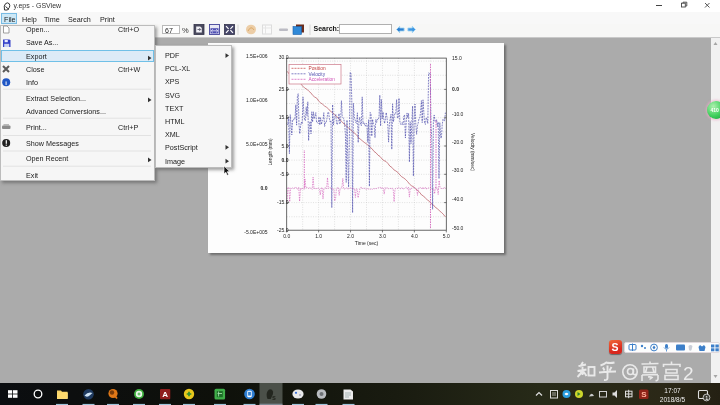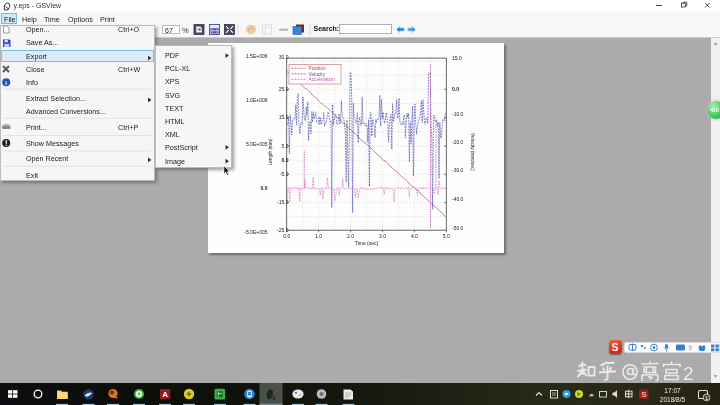--- a/index.html
+++ b/index.html
@@ -18,21 +18,21 @@
  <path d="M38 3.2 v-1 h3.8 v3.8 h-1.2" stroke="#444" stroke-width="0.9" fill="none"></path>
  <path d="M60 3 l4.5 4.5 M64.5 3 L60 7.5" stroke="#444" stroke-width="0.9"></path>
 </svg>
 
 <div class="abs" style="left:0;top:11.5px;width:720px;height:12.5px;background:#f8f8f8"></div>
 <div class="abs" style="left:1px;top:12.5px;width:16px;height:11px;background:#cde8f6;border:1px solid #79bce4"></div>
 <div class="abs" style="left:0;top:15px;width:180px;font-size:7.2px;color:#1a1a1a">
  <span style="position:absolute;left:4px">File</span>
  <span style="position:absolute;left:22px">Help</span>
  <span style="position:absolute;left:44px">Time</span>
- <span style="position:absolute;left:68px">Options</span>
+ <span style="position:absolute;left:68px">Search</span>
  <span style="position:absolute;left:100px">Print</span>
 </div>
 
 <div class="abs" style="left:0;top:24px;width:720px;height:13.5px;background:#f7f7f6;border-bottom:1px solid #c9c9c9"></div>
 <div class="abs" style="left:162px;top:24.5px;width:18px;height:9.5px;background:#fff;border:1px solid #b9b9b9;font-size:7px;color:#222;padding:1px 0 0 2px">67</div>
 <div class="abs" style="left:182px;top:25.5px;font-size:7.5px;color:#333">%</div>
 <svg class="abs" style="left:193px;top:24px" width="120" height="12">
  <g>
   <rect x="1" y="0.5" width="10" height="10" fill="#4a4a5e" stroke="#33334a" stroke-width="0.8"></rect>
   <path d="M3.2 2.5 h4 l1.6 1.6 v4.4 h-5.6 z" fill="#f2f2f8"></path>

